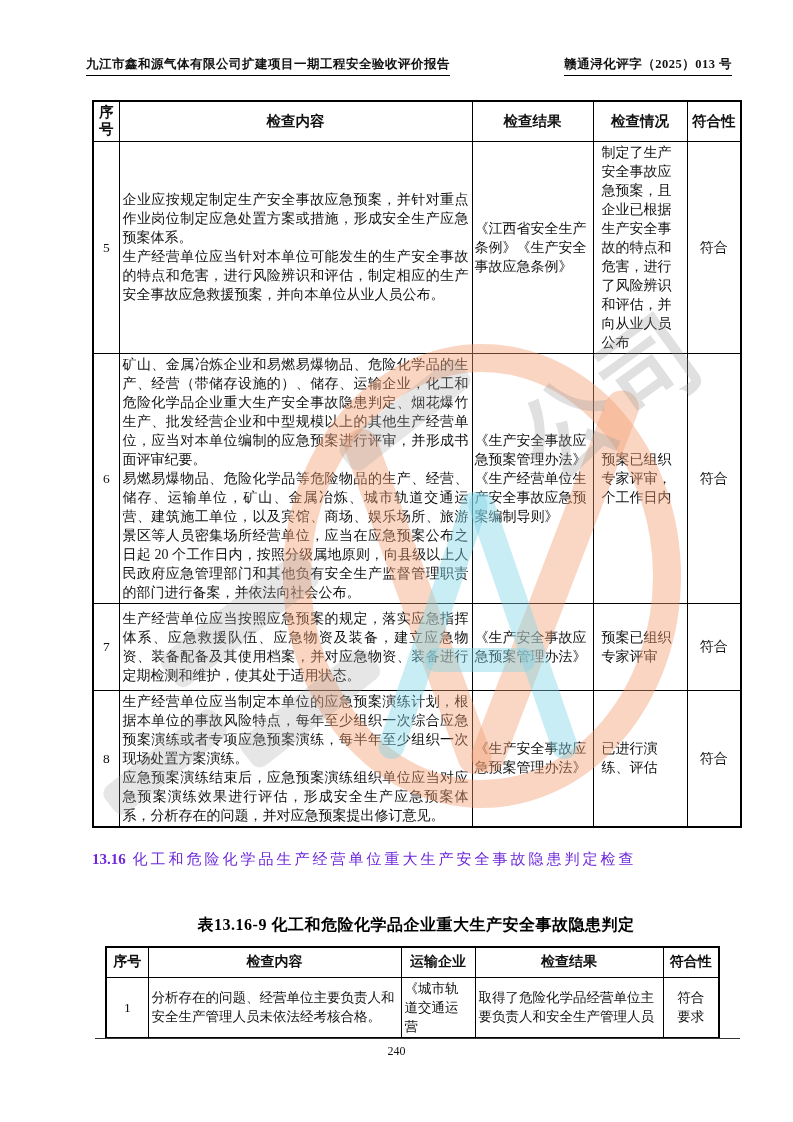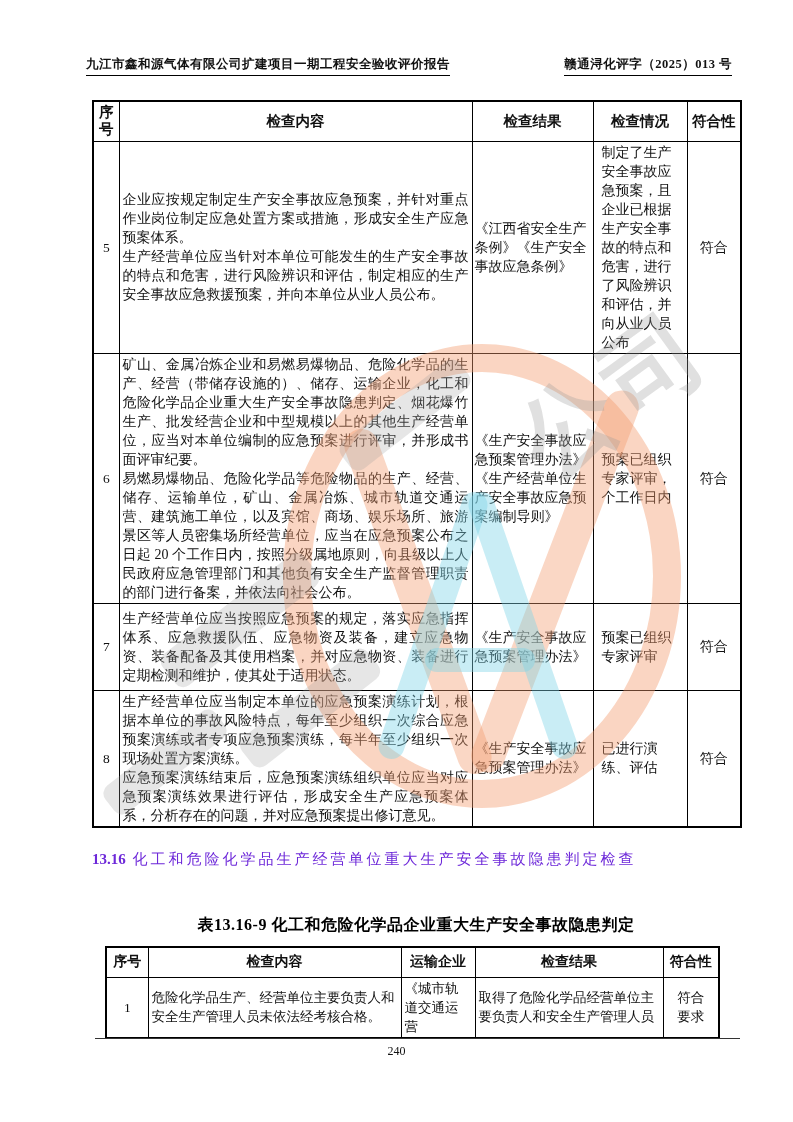--- a/index.html
+++ b/index.html
@@ -162,21 +162,21 @@
       <tbody>
           <tr style="height:30px">
         <th>序号</th>
         <th>检查内容</th>
         <th>运输企业</th>
         <th>检查结果</th>
         <th>符合性</th>
       </tr>
       <tr style="height:54px">
         <td class="c-no">1</td>
-        <td class="c-content">危险化学品生产、经营单位主要负责人和安全生产管理人员未依法经考核合格。</td>
+        <td class="c-content">分析存在的问题、经营单位主要负责人和安全生产管理人员未依法经考核合格。</td>
         <td class="c-basis">《城市轨道交通运营</td>
         <td class="c-result">取得了危险化学品经营单位主要负责人和安全生产管理人员</td>
         <td class="c-conf">符合
 要求</td>
       </tr>
     </tbody>
       </table>
 
     <div class="footer-rule"></div>
     <div class="page-number">240</div>

